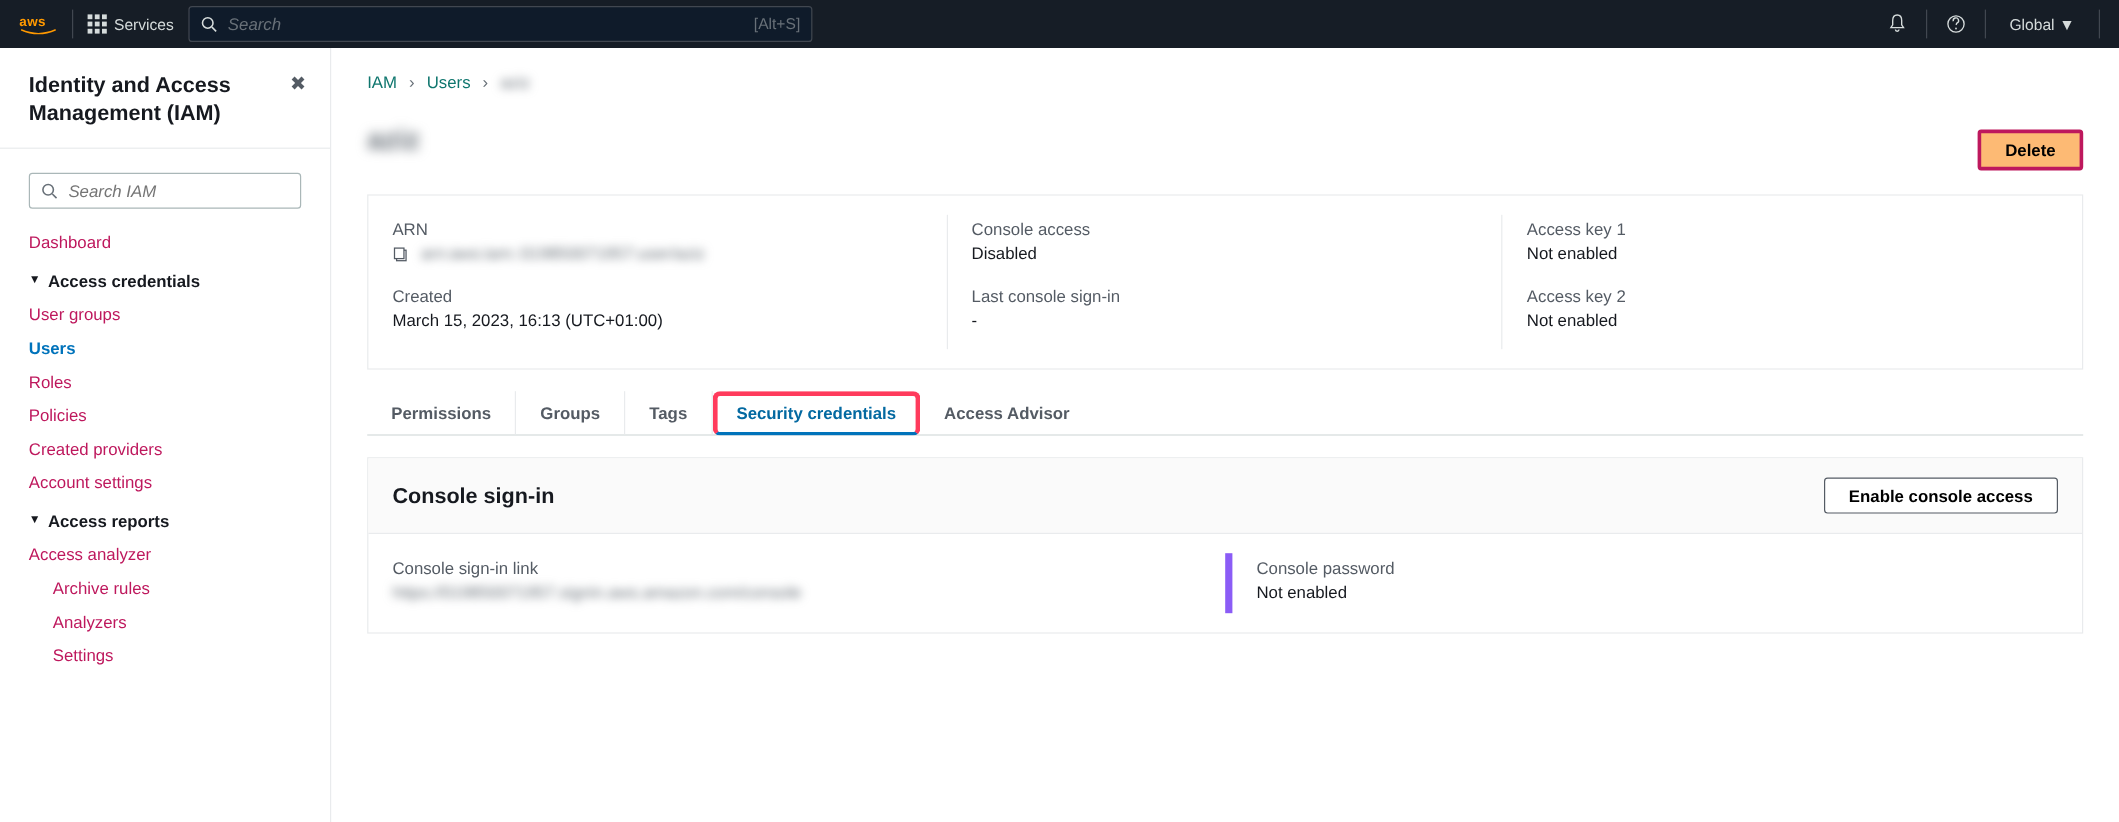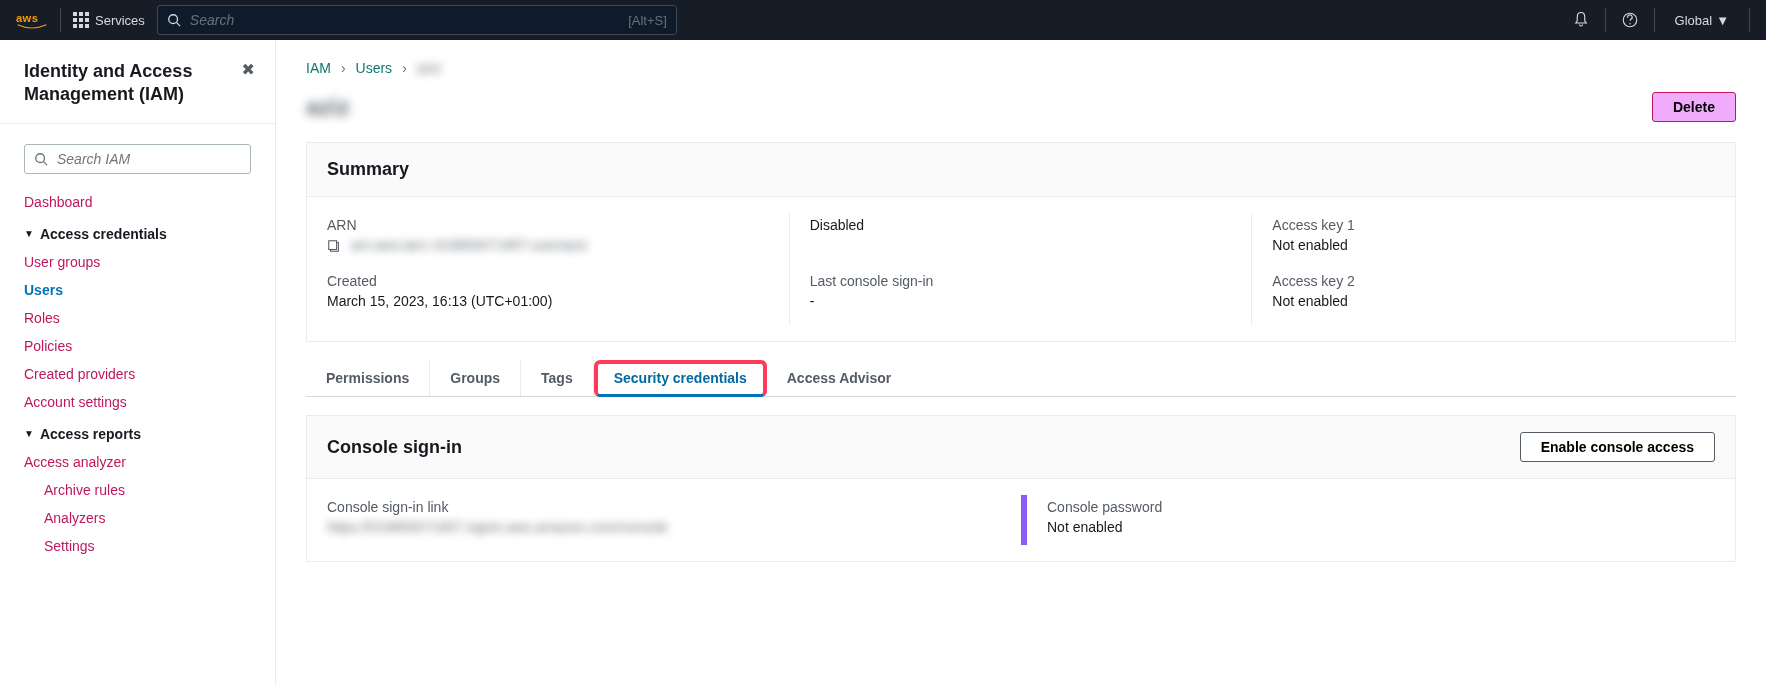--- a/index.html
+++ b/index.html
@@ -40,21 +40,21 @@
     
     
     .main { flex: 1; padding: 20px 30px; overflow-y: auto; }
     .breadcrumb { display: flex; align-items: center; gap: 10px; margin-bottom: 16px; font-size: 14px; }
     .breadcrumb a { color: #0f766e; text-decoration: none; cursor: pointer; }
     .breadcrumb .sep { color: #687078; }
     .breadcrumb .current { color: #687078; filter: blur(4px); }
     
     .page-header { display: flex; justify-content: space-between; align-items: center; margin-bottom: 20px; }
     .page-title { font-size: 24px; font-weight: bold; filter: blur(5px); color: #687078; }
-    .delete-btn { background: #f0abfc; border: 1px solid #be185d; border-radius: 3px; padding: 6px 20px; font-weight: bold; cursor: pointer; font-size: 14px; }
+    .delete-btn { background: #fdba74; border: 3px solid #be185d; border-radius: 3px; padding: 6px 20px; font-weight: bold; cursor: pointer; font-size: 14px; margin-top: 16px; }
     
     .panel { border: 1px solid #e9ebed; border-radius: 0; margin-bottom: 18px; }
     .panel-header { background: #fafafa; padding: 16px 20px; border-bottom: 1px solid #e9ebed; display: flex; justify-content: space-between; align-items: center; }
     .panel-title { font-size: 18px; font-weight: bold; }
     .panel-body { padding: 16px 20px; }
     
     .summary-grid { display: grid; grid-template-columns: 1fr 1fr 1fr; gap: 0; }
     .summary-cell { padding: 4px 20px 16px 0; border-right: 1px solid #e9ebed; }
     .summary-cell:nth-child(3n) { border-right: none; }
     .summary-cell:nth-child(3n+2) { padding-left: 20px; }
@@ -188,38 +188,36 @@
       <span class="sep">›</span>
       <span class="current">aziz</span>
     </div>
 
     <div class="page-header">
       <div class="page-title">aziz</div>
       <button class="delete-btn">Delete</button>
     </div>
 
     <div class="panel">
-      <div class="panel-header">
-        <div class="panel-title">Summary</div>
-      </div>
       <div class="panel-body">
         <div class="summary-grid">
           <div class="summary-cell">
             <div class="summary-label">ARN</div>
             <div class="summary-value">
               <span class="copy-icon">
                 <svg width="14" height="14" viewBox="0 0 16 16">
                     <rect x="4" y="4" width="9" height="10" stroke="#545b64" stroke-width="1.2" fill="none"></rect>
                     <rect x="2" y="2" width="9" height="10" stroke="#545b64" stroke-width="1.2" fill="#fff"></rect>
                   </svg>
               </span>
               <span class="blurred" style="filter:blur(4px);color:#687078;">arn:aws:iam::019850071957:user/aziz</span>
             </div>
           </div>
           <div class="summary-cell">
+            <div class="summary-label">Console access</div>
             <div class="summary-value">Disabled</div>
           </div>
           <div class="summary-cell">
             <div class="summary-label">Access key 1</div>
             <div class="summary-value">Not enabled</div>
           </div>
           <div class="summary-cell">
             <div class="summary-label">Created</div>
             <div class="summary-value">March 15, 2023, 16:13 (UTC+01:00)</div>
           </div>

